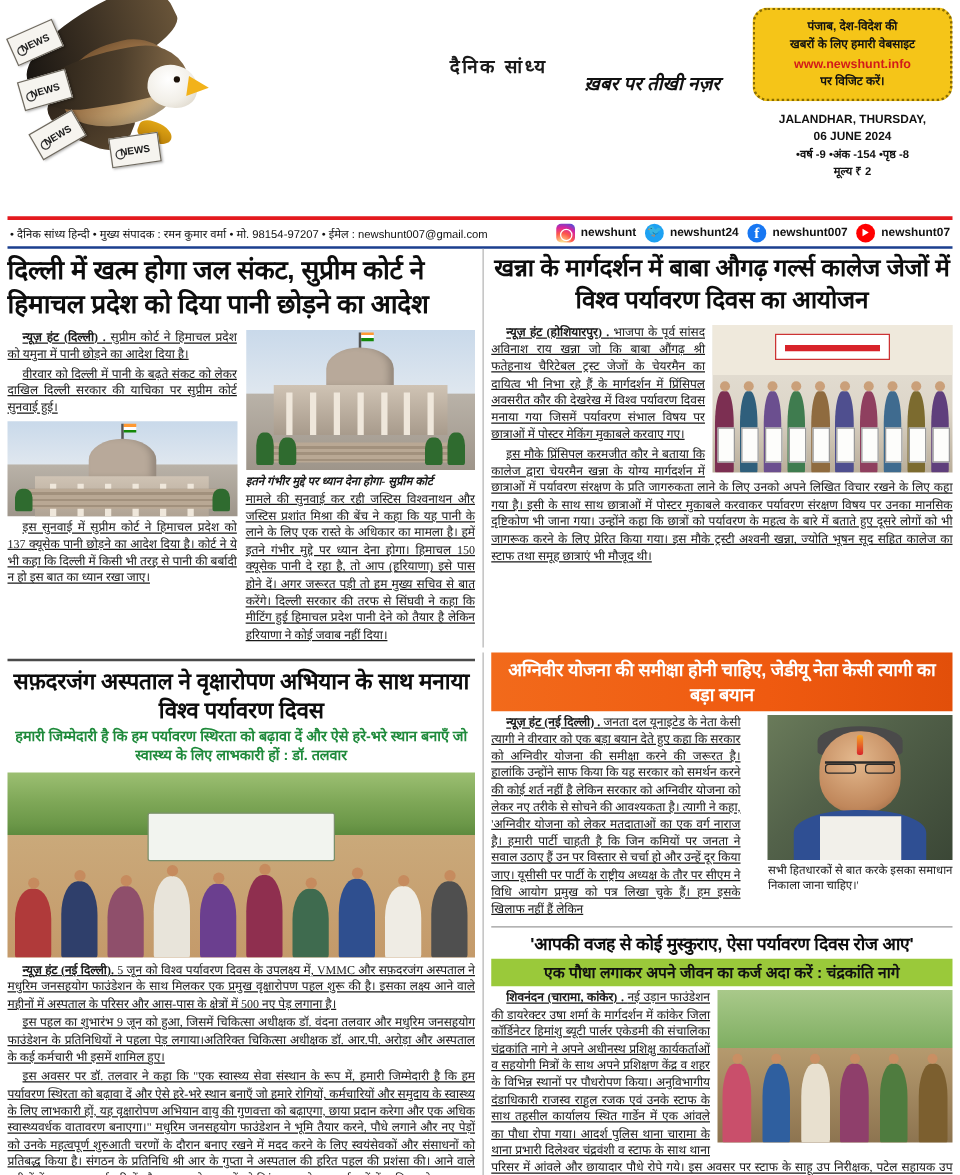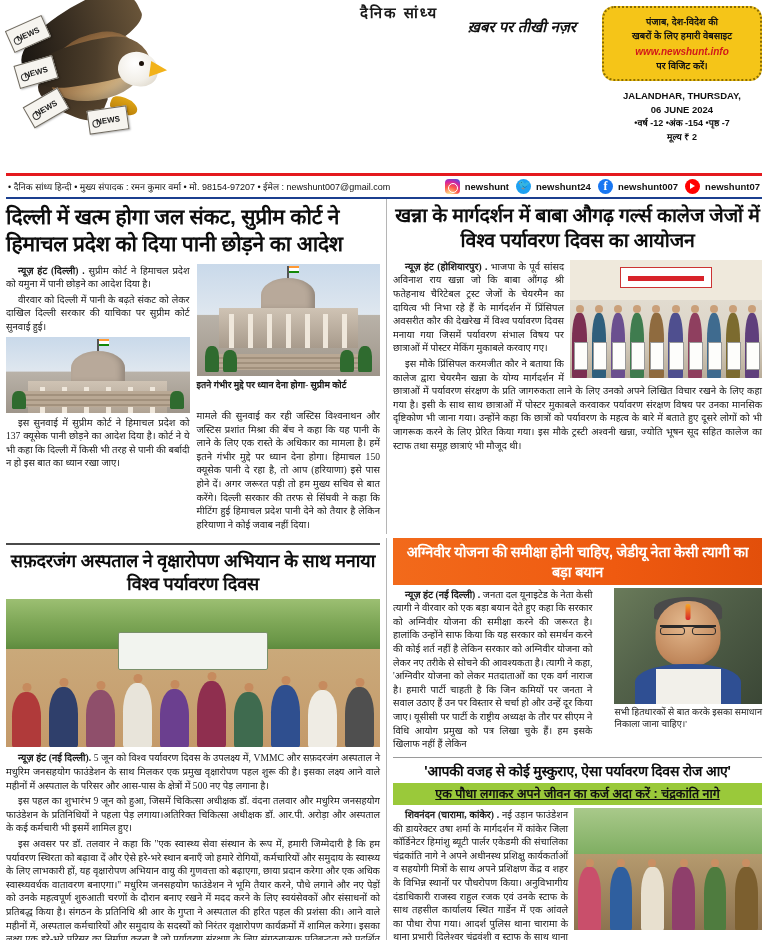--- a/index.html
+++ b/index.html
@@ -108,20 +108,21 @@
   .t1 { left: 2px;  top: 18px; transform: rotate(-24deg); }
   .t2 { left: 10px; top: 56px; transform: rotate(-16deg); }
   .t3 { left: 20px; top: 92px; transform: rotate(-30deg); }
   .t4 { left: 82px; top: 104px; transform: rotate(-8deg); }
 
   .title-block {
     flex: 1 1 auto;
     text-align: center;
     position: relative;
     padding-top: 2px;
+    margin-top: 40px;
   }
   .kicker-top {
     font-family: "Liberation Sans", sans-serif;
     font-size: 15px; font-weight: bold;
     letter-spacing: 2px;
     color: #1a1a1a;
     margin-bottom: -6px;
   }
   .paper-name {
     font-family: "Liberation Sans", sans-serif;
@@ -151,21 +152,21 @@
     background: #f5c518;
     border: 2px dotted #8a6d00;
     border-radius: 12px;
     padding: 7px 4px 6px;
     font-family: "Liberation Sans", sans-serif;
     font-size: 9.5px;
     font-weight: bold;
     line-height: 1.5;
     color: #111;
   }
-  .web-url { color: #d21a1a; font-size: 10px; font-style: italic; }
+  .web-url { color: #d21a1a; font-size: 10px; }
   .dateline {
     font-family: "Liberation Sans", sans-serif;
     font-size: 9.5px; font-weight: bold;
     line-height: 1.5;
     margin-top: 8px;
     color: #111;
   }
   .issue-line { font-size: 9px; }
 
   
@@ -209,21 +210,21 @@
   }
   h1.lead.center { text-align: center; font-size: 19.5px; }
 
   .body-col {
     font-family: "Liberation Serif", serif;
     font-size: 9.6px;
     line-height: 1.42;
     text-align: justify;
     color: #1a1a1a;
   }
-  .body-col p { margin: 0 0 2px; text-indent: 12px; }
+  .body-col p { margin: 0 0 2px; text-indent: 12px; text-decoration: underline; }
   .dateline-tag { font-weight: bold; }
 
   .two-col { display: flex; gap: 7px; }
   .two-col > div { flex: 1; }
 
   
   .photo {
     position: relative;
     overflow: hidden;
     background: #cfcfcf;
@@ -314,21 +315,20 @@
     letter-spacing:-.2px;
   }
   .green-band {
     background:#9ac93a;
     color:#111;
     font-family:"Liberation Sans", sans-serif;
     font-weight:bold;
     font-size:12.5px;
     text-align:center;
     padding:2px 4px 3px;
-    text-decoration:underline;
   }
   .green-sub {
     color:#1f8a3b;
     font-family:"Liberation Sans", sans-serif;
     font-weight:bold;
     font-size:11.5px;
     line-height:1.32;
     text-align:center;
     margin:2px 0 4px;
   }
@@ -365,21 +365,21 @@
     <div class="mast-right">
       <div class="web-badge">
         <div>पंजाब, देश-विदेश की</div>
         <div>खबरों के लिए हमारी वेबसाइट</div>
         <div class="web-url">www.newshunt.info</div>
         <div>पर विजिट करें।</div>
       </div>
       <div class="dateline">
         <div>JALANDHAR, THURSDAY,</div>
         <div>06 JUNE 2024</div>
-        <div class="issue-line">•वर्ष -12  •अंक -154  •पृष्ठ -7</div>
+        <div class="issue-line">•वर्ष -9  •अंक -154  •पृष्ठ -8</div>
         <div class="issue-line">मूल्य ₹ 2</div>
       </div>
     </div>
   </div>
 
   <div class="rule-red"></div>
 
   <div class="contactbar">
     <div class="contact-left">• दैनिक सांध्य हिन्दी • मुख्य संपादक : रमन कुमार वर्मा • मो. 98154-97207 • ईमेल : newshunt007@gmail.com</div>
     <div class="socials">
@@ -448,21 +448,21 @@
                 <span></span>
                 <span></span>
                 <span></span>
             </div>
             <div class="court-steps"></div>
             <div class="hedge" style="left:8px;height:26px;"></div>
             <div class="hedge" style="left:26px;height:22px;"></div>
             <div class="hedge" style="right:8px;height:26px;"></div>
             <div class="hedge" style="right:26px;height:22px;"></div>
           </div>
-          <div class="cap" style="font-weight:bold;margin-bottom:18px;">इतने गंभीर मुद्दे पर ध्यान देना होगा- सुप्रीम कोर्ट</div>
+          <div class="cap" style="font-weight:bold;margin-bottom:2px;font-style:italic;">इतने गंभीर मुद्दे पर ध्यान देना होगा- सुप्रीम कोर्ट</div>
           <div class="body-col">
             <p style="text-indent:0">मामले की सुनवाई कर रही जस्टिस विश्वनाथन और जस्टिस प्रशांत मिश्रा की बेंच ने कहा कि यह पानी के लाने के लिए एक रास्ते के अधिकार का मामला है। हमें इतने गंभीर मुद्दे पर ध्यान देना होगा। हिमाचल 150 क्यूसेक पानी दे रहा है, तो आप (हरियाणा) इसे पास होने दें। अगर जरूरत पड़ी तो हम मुख्य सचिव से बात करेंगे। दिल्ली सरकार की तरफ से सिंघवी ने कहा कि मीटिंग हुई हिमाचल प्रदेश पानी देने को तैयार है लेकिन हरियाणा ने कोई जवाब नहीं दिया।</p>
           </div>
         </div>
       </div>
     </div>
 
     <div class="col-right">
       <h1 class="lead center">खन्ना के मार्गदर्शन में बाबा औगढ़ गर्ल्स कालेज जेजों में विश्व पर्यावरण दिवस का आयोजन</h1>
 
@@ -490,20 +490,21 @@
         <p>इस मौके प्रिंसिपल करमजीत कौर ने बताया कि कालेज द्वारा चेयरमैन खन्ना के योग्य मार्गदर्शन में छात्राओं में पर्यावरण संरक्षण के प्रति जागरुकता लाने के लिए उनको अपने लिखित विचार रखने के लिए कहा गया है। इसी के साथ साथ छात्राओं में पोस्टर मुकाबले करवाकर पर्यावरण संरक्षण विषय पर उनका मानसिक दृष्टिकोण भी जाना गया। उन्होंने कहा कि छात्रों को पर्यावरण के महत्व के बारे में बताते हुए दूसरे लोगों को भी जागरूक करने के लिए प्रेरित किया गया। इस मौके ट्रस्टी अश्वनी खन्ना, ज्योति भूषन सूद सहित कालेज का स्टाफ तथा समूह छात्राएं भी मौजूद थी।</p>
       </div>
     </div>
   </div>
 
   <div class="cols" style="margin-top:4px;">
 
     <div class="col-left">
       <div class="hr-thick"></div>
       <h1 class="lead center" style="font-size:18px;margin:2px 0 3px;">सफ़दरजंग अस्पताल ने वृक्षारोपण अभियान के साथ मनाया विश्व पर्यावरण दिवस</h1>
+      <div class="green-sub">हमारी जिम्मेदारी है कि हम पर्यावरण स्थिरता को बढ़ावा दें और ऐसे हरे-भरे स्थान बनाएँ जो स्वास्थ्य के लिए लाभकारी हों : डॉ. तलवार</div>
 
       <div class="photo ph-group" style="height:148px;margin:2px 0 4px;">
         <div class="banner"></div>
         <div class="people">
           <div class="p" style="height:60%;background:#b03a3a"></div>
           <div class="p" style="height:66%;background:#2f3f6b"></div>
           <div class="p" style="height:62%;background:#8f4f6b"></div>
           <div class="p" style="height:70%;background:#e8e4da"></div>
           <div class="p" style="height:64%;background:#6b3f8f"></div>
           <div class="p" style="height:72%;background:#8f2f4f"></div>

